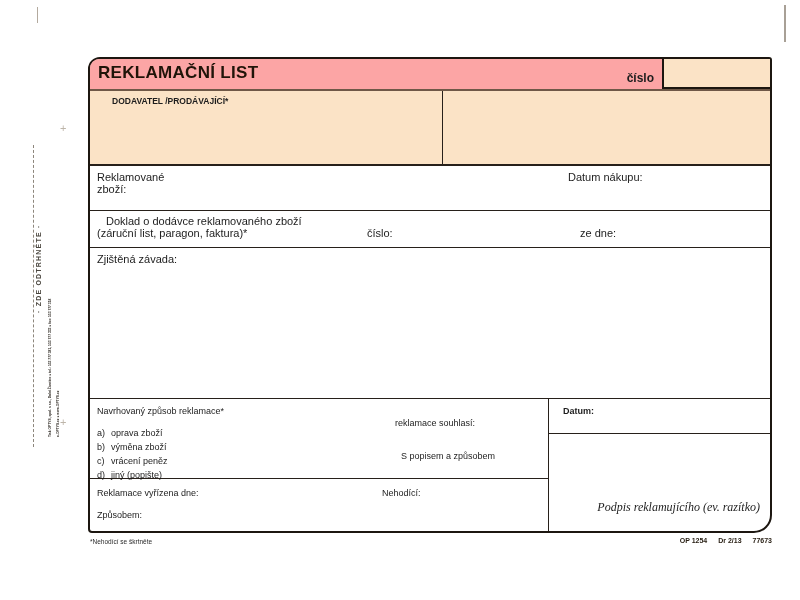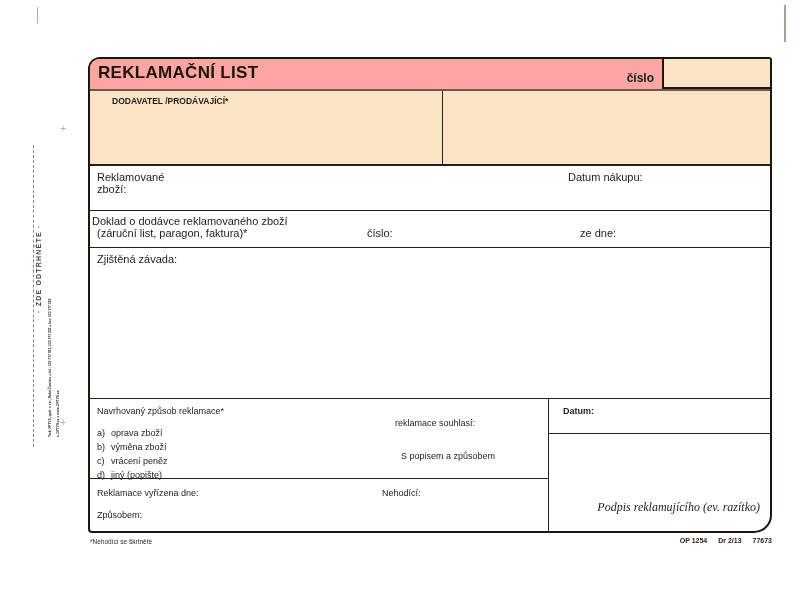--- a/index.html
+++ b/index.html
@@ -122,21 +122,21 @@
     </div>
   </div>
 
   <div class="row row-goods">
     <span class="lab" style="left:7px; top:5px;">Reklamované</span>
     <span class="lab" style="left:7px; top:17px;">zboží:</span>
     <span class="lab" style="left:478px; top:5px;">Datum nákupu:</span>
   </div>
 
   <div class="row row-doc">
-    <span class="lab" style="left:2px; top:4px;">Doklad o dodávce reklamovaného zboží</span>
+    <span class="lab" style="left:16px; top:4px;">Doklad o dodávce reklamovaného zboží</span>
     <span class="lab" style="left:7px; top:16px;">(záruční list, paragon, faktura)*</span>
     <span class="lab" style="left:277px; top:16px;">číslo:</span>
     <span class="lab" style="left:490px; top:16px;">ze dne:</span>
   </div>
 
   <div class="row row-defect">
     <span class="lab" style="left:7px; top:5px;">Zjištěná závada:</span>
   </div>
 
   <div class="bottom">

